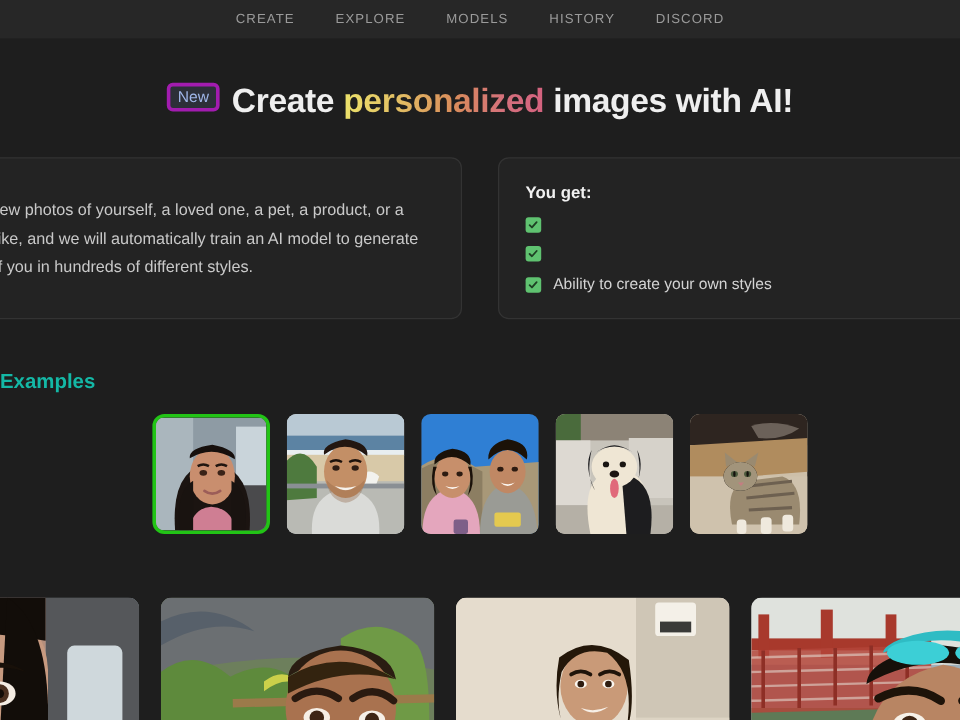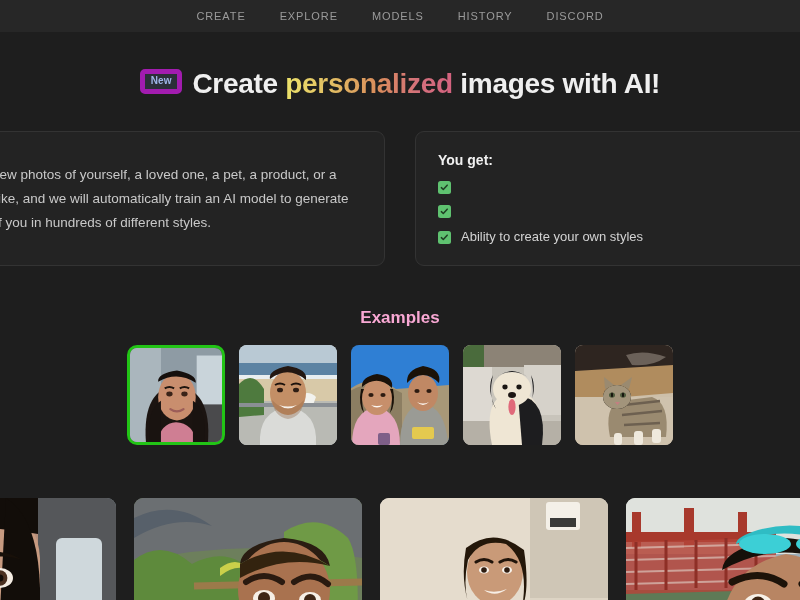--- a/index.html
+++ b/index.html
@@ -29,25 +29,25 @@
 
   
   .hero{
     margin-top:36px;
     display:flex; align-items:center; justify-content:center;
     gap:10px;
   }
   .badge-new{
     display:inline-flex; align-items:center; justify-content:center;
     background:#2c2f38;
-    border:5px solid #a21caf;
+    border:3px solid #a21caf;
     border-radius:5px;
     color:#9fb6e8;
-    font-size:10px;
-    font-weight:700;
+    font-size:13px;
+    font-weight:400;
     padding:2px 6px 3px;
     line-height:1;
     position:relative;
     top:-3px;
   }
   .hero-title{
     font-size:28px;
     font-weight:700;
     color:#efefef;
     letter-spacing:-.3px;
@@ -111,22 +111,22 @@
   .check-box svg{ display:block; }
   .benefit-text{
     color:#d3d3d3;
     font-size:13px;
     line-height:16px;
   }
 
   
   .examples-title{
     margin-top:42px;
-    text-align:center;
-    color:#f9a8d4;
+    text-align:left;
+    color:#14b8a6;
     font-size:17px;
     font-weight:700;
   }
   .thumb-row{
     margin-top:17px;
     display:flex;
     justify-content:center;
     gap:14px;
   }
   .thumb{

